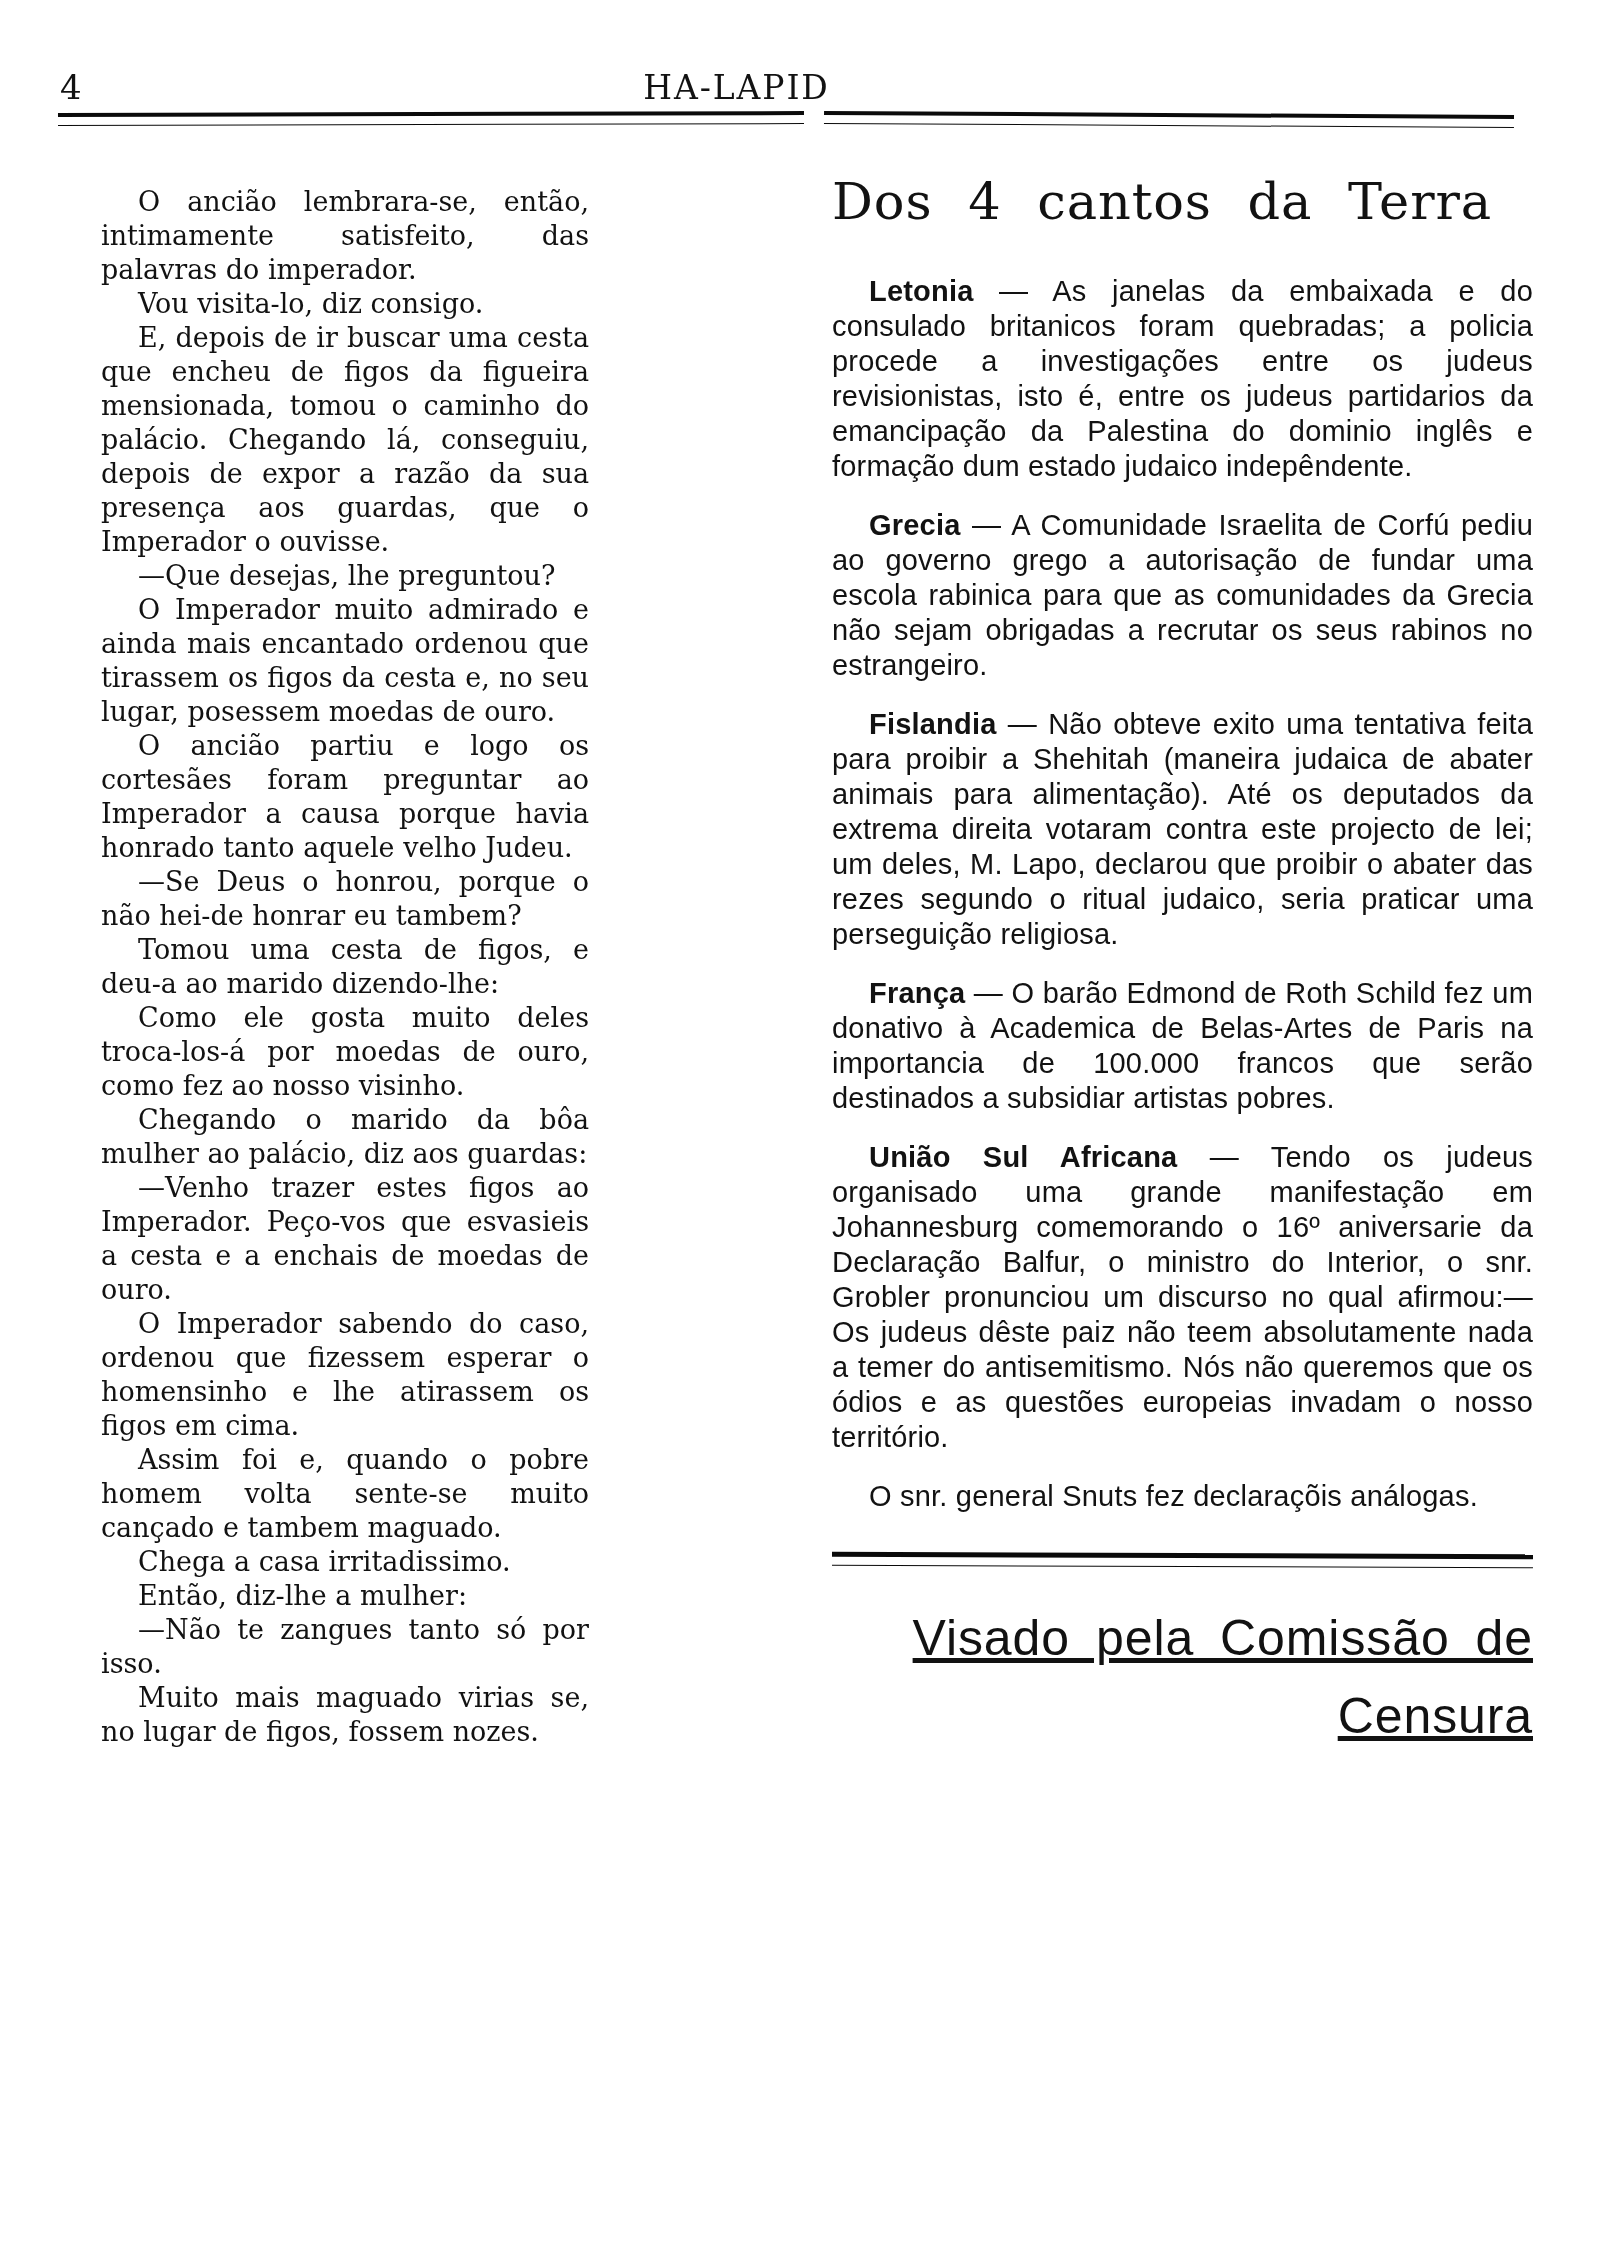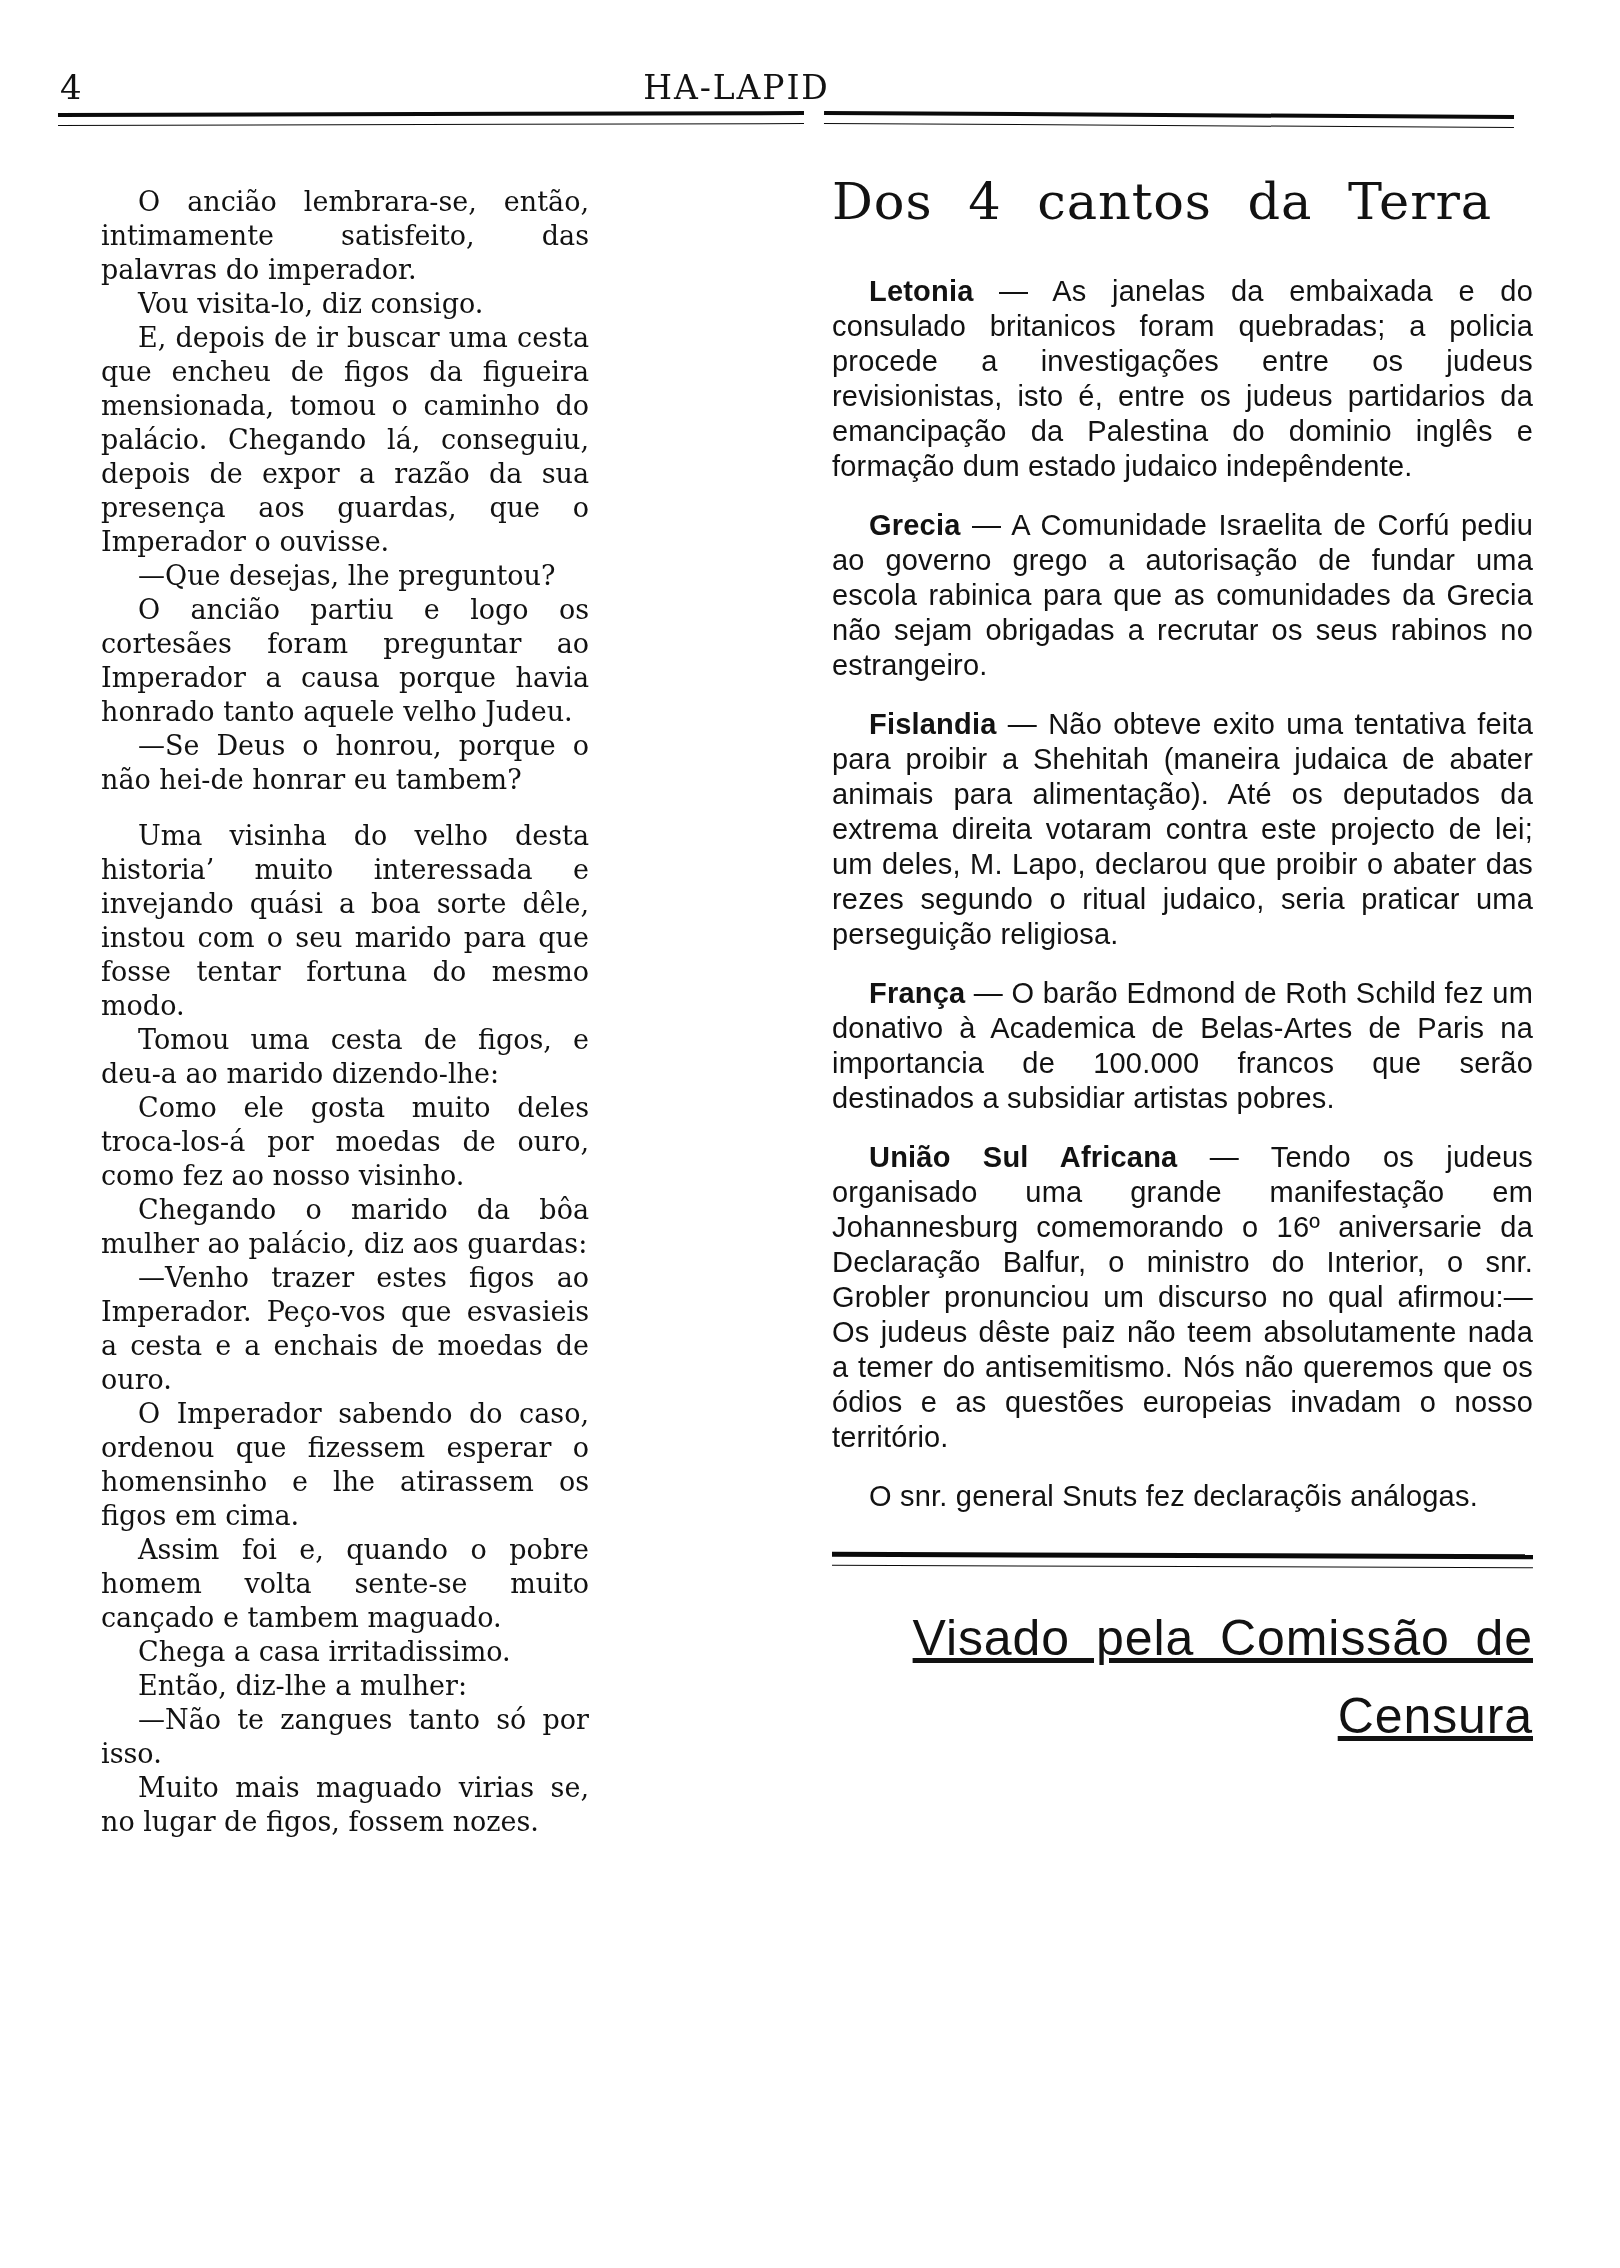--- a/index.html
+++ b/index.html
@@ -88,23 +88,23 @@
   <span class="masthead">HA-LAPID</span>
   <div class="rule rule-left"></div>
   <div class="rule rule-right"></div>
 
   <section class="col-left">
     <div id="story-paragraphs">
         <p class="story-p">O ancião lembrara-se, então, intimamente satisfeito, das palavras do imperador.</p>
         <p class="story-p">Vou visita-lo, diz consigo.</p>
         <p class="story-p">E, depois de ir buscar uma cesta que encheu de figos da figueira mensionada, tomou o caminho do palácio. Chegando lá, conseguiu, depois de expor a razão da sua presença aos guardas, que o Imperador o ouvisse.</p>
         <p class="story-p">—Que desejas, lhe preguntou?</p>
+        <p class="story-p">O Imperador muito admirado e ainda mais encantado ordenou que tirassem os figos da cesta e, no seu lugar, posessem moedas de ouro.</p>
         <p class="story-p">O ancião partiu e logo os cortesães foram preguntar ao Imperador a causa porque havia honrado tanto aquele velho Judeu.</p>
         <p class="story-p">—Se Deus o honrou, porque o não hei-de honrar eu tambem?</p>
-        <p class="story-p gap">Uma visinha do velho desta historia’ muito interessada e invejando quási a boa sorte dêle, instou com o seu marido para que fosse tentar fortuna do mesmo modo.</p>
         <p class="story-p">Tomou uma cesta de figos, e deu-a ao marido dizendo-lhe:</p>
         <p class="story-p">Como ele gosta muito deles troca-los-á por moedas de ouro, como fez ao nosso visinho.</p>
         <p class="story-p">Chegando o marido da bôa mulher ao palácio, diz aos guardas:</p>
         <p class="story-p">—Venho trazer estes figos ao Imperador. Peço-vos que esvasieis a cesta e a enchais de moedas de ouro.</p>
         <p class="story-p">O Imperador sabendo do caso, ordenou que fizessem esperar o homensinho e lhe atirassem os figos em cima.</p>
         <p class="story-p">Assim foi e, quando o pobre homem volta sente-se muito cançado e tambem maguado.</p>
         <p class="story-p">Chega a casa irritadissimo.</p>
         <p class="story-p">Então, diz-lhe a mulher:</p>
         <p class="story-p">—Não te zangues tanto só por isso.</p>
         <p class="story-p">Muito mais maguado virias se, no lugar de figos, fossem nozes.</p>

